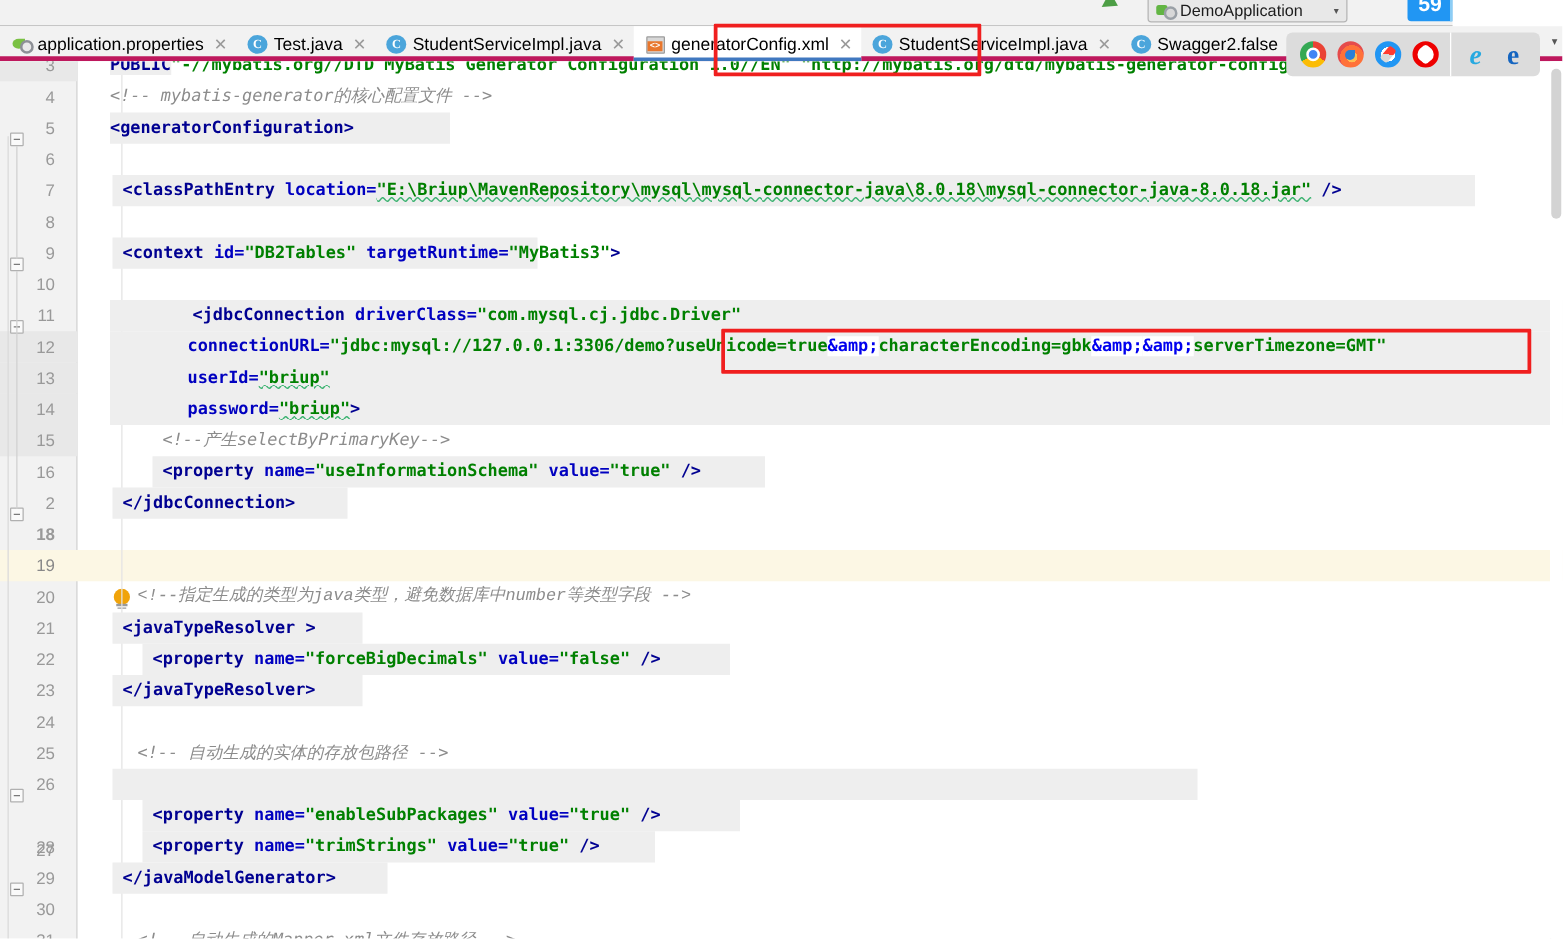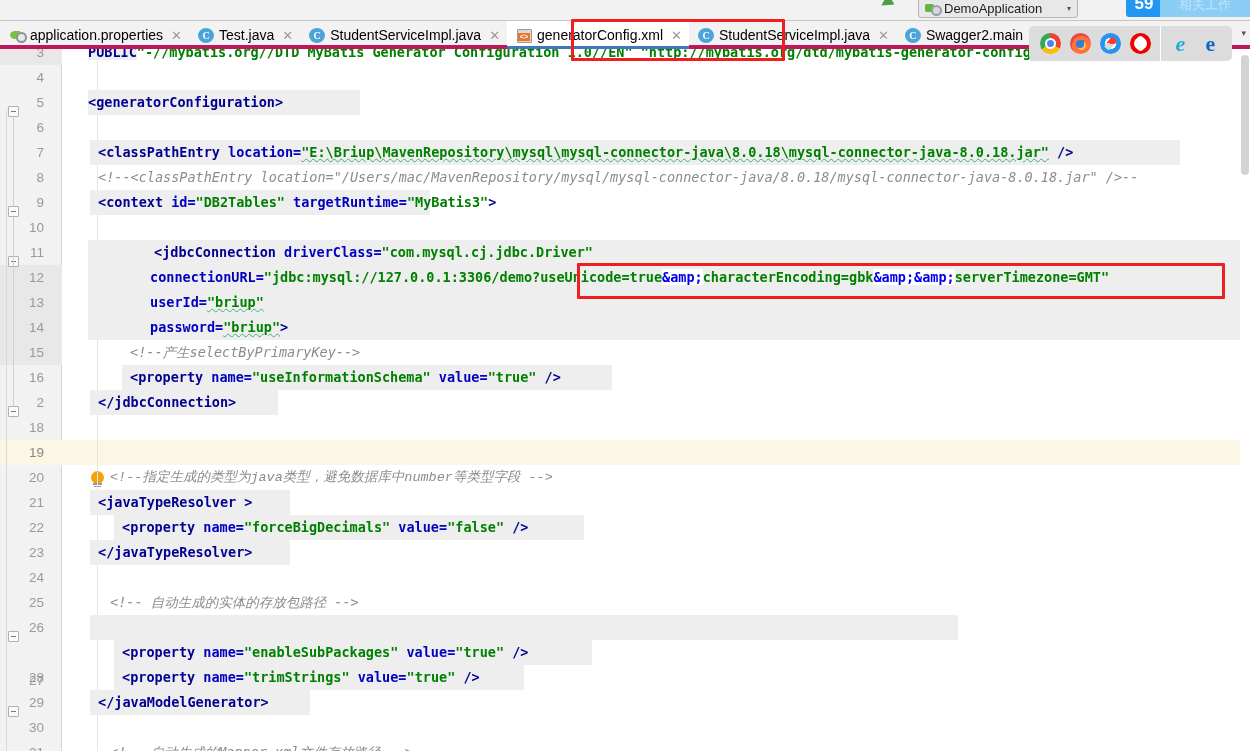--- a/index.html
+++ b/index.html
@@ -7,21 +7,21 @@
     margin: 0; padding: 0;
     width: 1250px; height: 751px;
     overflow: hidden;
     background: #ffffff;
     font-family: "Liberation Sans", sans-serif;
   }
   #app { position: relative; width: 1250px; height: 751px; overflow: hidden; }
 
   
   .topstrip {
-    position: absolute; top: 0; left: 0; width: 1250px; height: 21px;
+    position: absolute; top: 0; left: 0; width: 1162px; height: 21px;
     background: #f2f2f2; border-bottom: 1px solid #c6c6c6;
     overflow: hidden;
   }
   .run-config {
     position: absolute; left: 918px; top: -8px;
     height: 26px; width: 160px;
     background: #e8e8e8; border: 1px solid #b4b4b4; border-radius: 3px;
     display: flex; align-items: flex-end; padding: 0 6px 1px 6px; gap: 5px;
   }
   .rc-icon { width: 14px; height: 14px; position: relative; flex: 0 0 auto; margin-bottom: 1px;}
@@ -251,21 +251,21 @@
     </div>
 
     <div class="tab">
       <span class="tab-icon ic-java">C</span>
       <span>StudentServiceImpl.java</span>
       <span class="close">✕</span>
     </div>
 
     <div class="tab">
       <span class="tab-icon ic-java">C</span>
-      <span>Swagger2.main</span>
+      <span>Swagger2.false</span>
       <span class="close">✕</span>
     </div>
 
     <div class="tab">
       <span class="tab-icon ic-java">C</span>
       <span>My</span>
     </div>
 
     <div class="tab-overflow">▾</div>
   </div>
@@ -292,21 +292,21 @@
         <div class="lnum" style="top: 116px; left: 0px;">8</div>
         <div class="lnum" style="top: 141px; left: 0px;">9</div>
         <div class="lnum" style="top: 166px; left: 0px;">10</div>
         <div class="lnum" style="top: 191px; left: 0px;">11</div>
         <div class="lnum" style="top: 216px; left: 0px;">12</div>
         <div class="lnum" style="top: 241px; left: 0px;">13</div>
         <div class="lnum" style="top: 266px; left: 0px;">14</div>
         <div class="lnum" style="top: 291px; left: 0px;">15</div>
         <div class="lnum" style="top: 316px; left: 0px;">16</div>
         <div class="lnum" style="top: 341px; left: 0px;">2</div>
-        <div class="lnum" style="top: 366px; left: 0px;">18</div>
+        <div class="lnum" style="top: 366px; left: 0px; font-weight: bold;">18</div>
         <div class="lnum cur" style="top: 391px; left: 0px;">19</div>
         <div class="lnum" style="top: 416px; left: 0px;">20</div>
         <div class="lnum" style="top: 441px; left: 0px;">21</div>
         <div class="lnum" style="top: 466px; left: 0px;">22</div>
         <div class="lnum" style="top: 491px; left: 0px;">23</div>
         <div class="lnum" style="top: 516px; left: 0px;">24</div>
         <div class="lnum" style="top: 541px; left: 0px;">25</div>
         <div class="lnum" style="top: 566px; left: 0px;">26</div>
         <div class="lnum" style="top: 591px; left: 0px; margin-top: 28px;">27</div>
         <div class="lnum" style="top: 616px; left: 0px;">28</div>
@@ -329,28 +329,28 @@
     <div class="bulb" style="top:422px;"></div>
     <div class="bulb-base" style="top:434px;"></div>
     <div class="bulb-base2" style="top:437px;"></div>
 
     <div style="position:absolute;left:97px;top:0;width:1px;height:702px;background:#e4e4e4;"></div>
 
     <div class="code-area">
 
       <div class="line" style="top:-9px;"><span class="hl-bg t">PUBLIC</span><span class="v">"-//mybatis.org//DTD MyBatis Generator Configuration 1.0//EN"</span> <span class="v">"http://mybatis.org/dtd/mybatis-generator-config_1_0.dtd" &gt;</span></div>
 
+      <div class="line" style="top:16px;"><span class="c">&lt;!-- mybatis-generator的核心配置文件 --&gt;</span></div>
 
       <div class="block-bg" style="left:-8px;top:41px;width:280px;height:25px;"></div>
       <div class="line" style="top:41px;"><span class="t">&lt;generatorConfiguration&gt;</span></div>
 
       <div class="block-bg" style="left:2px;top:91px;width:1090px;height:25px;"></div>
       <div class="line" style="top:91px; padding-left:10px;"><span class="t">&lt;classPathEntry </span><span class="a">location=</span><span class="v squiggle">"E:\Briup\MavenRepository\mysql\mysql-connector-java\8.0.18\mysql-connector-java-8.0.18.jar"</span><span class="t"> /&gt;</span></div>
 
-      <div class="line" style="top:116px; padding-left:10px;"><span class="c">&lt;!--&lt;classPathEntry location="/Users/mac/MavenRepository/mysql/mysql-connector-java/8.0.18/mysql-connector-java-8.0.18.jar" /&gt;--</span></div>
 
       <div class="block-bg" style="left:2px;top:141px;width:340px;height:25px;"></div>
       <div class="line" style="top:141px; padding-left:10px;"><span class="t">&lt;context </span><span class="a">id=</span><span class="v">"DB2Tables"</span><span class="a"> targetRuntime=</span><span class="v">"MyBatis3"</span><span class="t">&gt;</span></div>
 
       <div class="block-bg" style="left:-88px;top:191px;width:1250px;height:25px;"></div>
       <div class="block-bg" style="left:-88px;top:216px;width:1250px;height:75px;"></div>
 
       <div class="line" style="top:191px; padding-left:22px;margin-left:44px;"><span class="t">&lt;jdbcConnection </span><span class="a">driverClass=</span><span class="v">"com.mysql.cj.jdbc.Driver"</span></div>
 
       <div class="line" style="top:216px; padding-left:62px;"><span class="a">connectionURL=</span><span class="v">"jdbc:mysql://127.0.0.1:3306/demo?useUnicode=true</span><span class="ent">&amp;amp;</span><span class="v">characterEncoding=gbk</span><span class="ent">&amp;amp;</span><span class="ent">&amp;amp;</span><span class="v">serverTimezone=GMT"</span></div>

